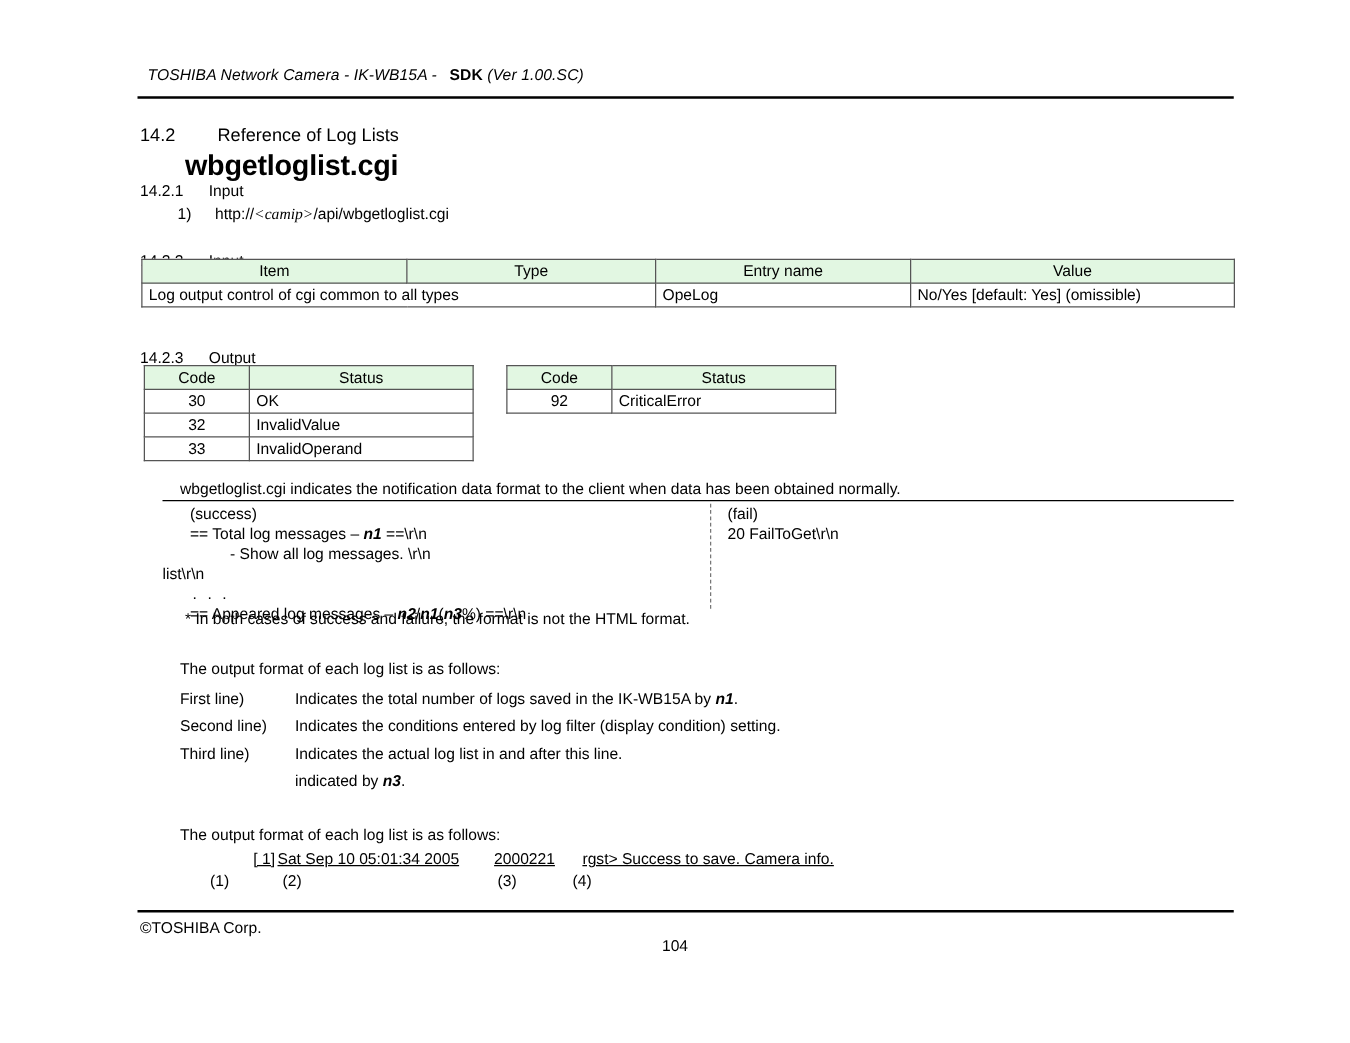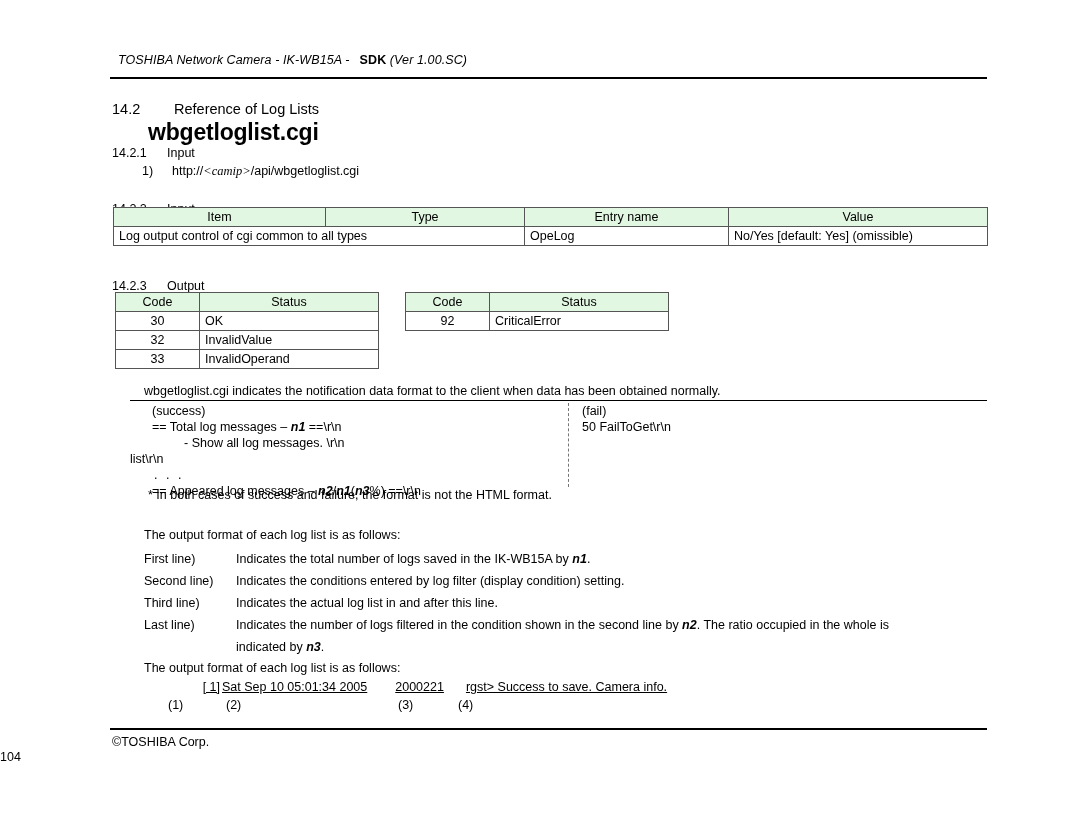--- a/index.html
+++ b/index.html
@@ -264,21 +264,21 @@
     left: 112px;
     top: 735px;
     font-size: 12.5px;
     white-space: nowrap;
   }
   .footer-page {
     position: absolute;
     left: 0;
     top: 750px;
     width: 1080px;
-    text-align: left;
+    text-align: center;
     font-size: 12.5px;
   }
 </style>
 </head>
 <body>
 
 <div class="page">
 
   <div class="rh-text">
     <span>TOSHIBA Network Camera - IK-WB15A -</span><span class="bold">SDK</span>
@@ -385,21 +385,21 @@
       <div>(success)</div>
       <div><span>== Total log messages – </span><b>n1</b><span> ==\r\n</span></div>
       <div class="ind2">- Show all log messages. \r\n</div>
       <div class="neg">list\r\n</div>
       <div class="dots">. . .</div>
       <div><span>== Appeared log messages – </span><b>n2</b><span>/</span><b>n1</b><span>(</span><b>n3</b><span>%)</span><span> ==\r\n</span></div>
     </div>
 
     <div class="notif-col notif-fail">
       <div>(fail)</div>
-      <div>50 FailToGet\r\n</div>
+      <div>20 FailToGet\r\n</div>
     </div>
   </div>
 
   <div class="note-html">* In both cases of success and failure, the format is not the HTML format.</div>
 
   <div class="exp-intro1">The output format of each log list is as follows:</div>
   <div class="exp-list">
 
     <div class="exp-row">
       <div class="exp-label">First line)</div>
@@ -409,24 +409,20 @@
     <div class="exp-row">
       <div class="exp-label">Second line)</div>
       <div class="exp-body">Indicates the conditions entered by log filter (display condition) setting.</div>
     </div>
 
     <div class="exp-row">
       <div class="exp-label">Third line)</div>
       <div class="exp-body">Indicates the actual log list in and after this line.</div>
     </div>
 
-    <div class="exp-row">
-      <div class="exp-label">Last line)</div>
-      <div class="exp-body"><span>Indicates the number of logs filtered in the condition shown in the second line by </span><i>n2</i><span>. The ratio occupied in the whole is</span></div>
-    </div>
     <div class="exp-cont"><span>indicated by </span><i style="font-style:italic;font-weight:bold">n3</i><span>.</span></div>
   </div>
 
   <div class="exp-intro2">The output format of each log list is as follows:</div>
   <div class="sample">
     <span class="u s1">[       1]</span><span class="u s2">Sat Sep   10 05:01:34 2005</span><span class="u s3">2000221</span><span class="u s4">rgst&gt; Success to save. Camera info.</span>
   </div>
   <div class="sample-marks">
     <span class="m1">(1)</span><span class="m2">(2)</span><span class="m3">(3)</span><span class="m4">(4)</span>
   </div>

